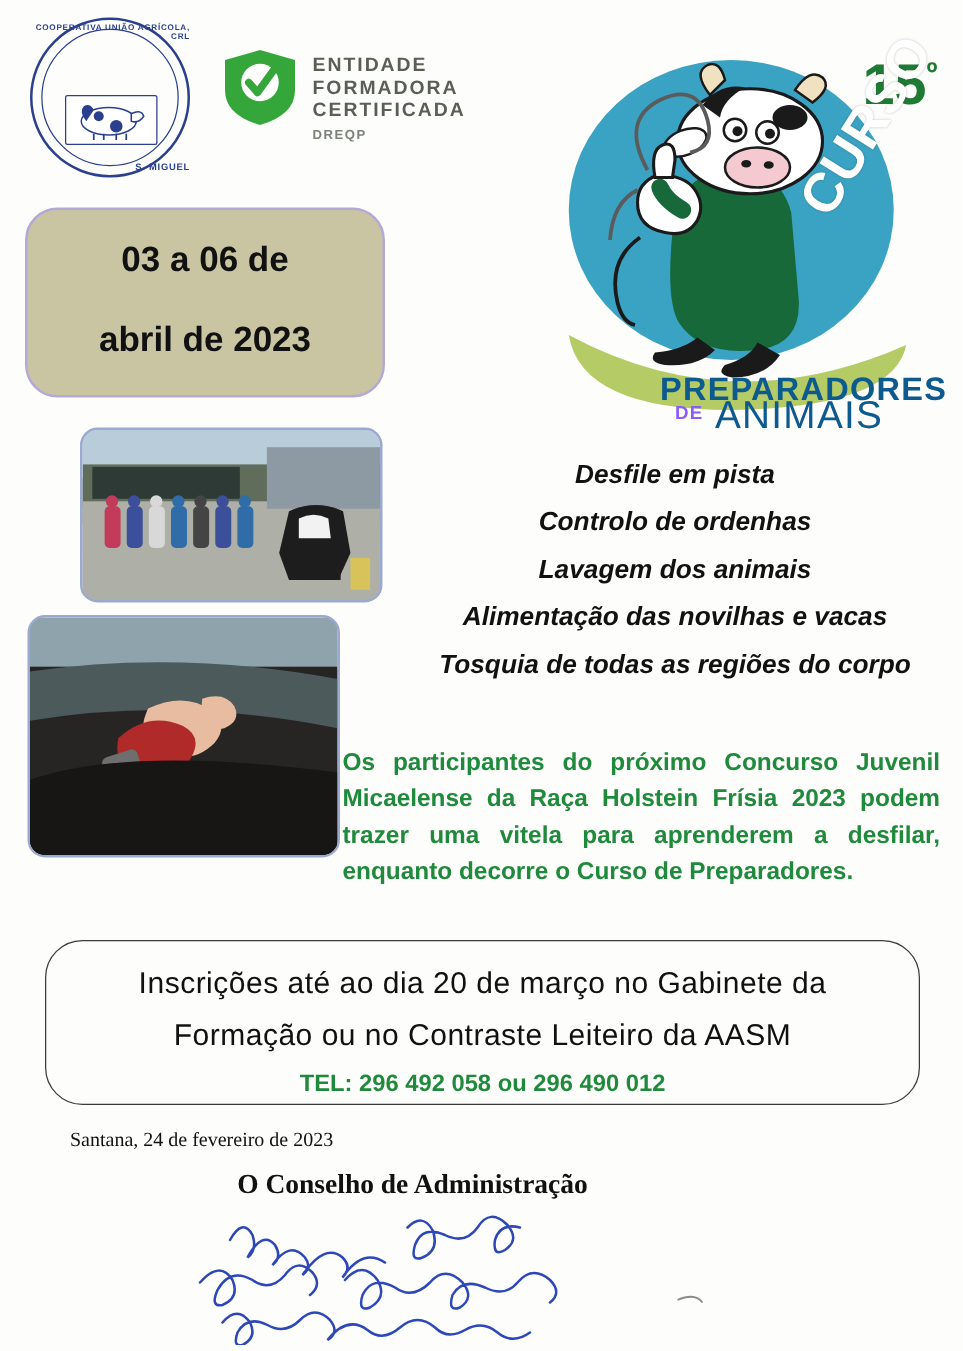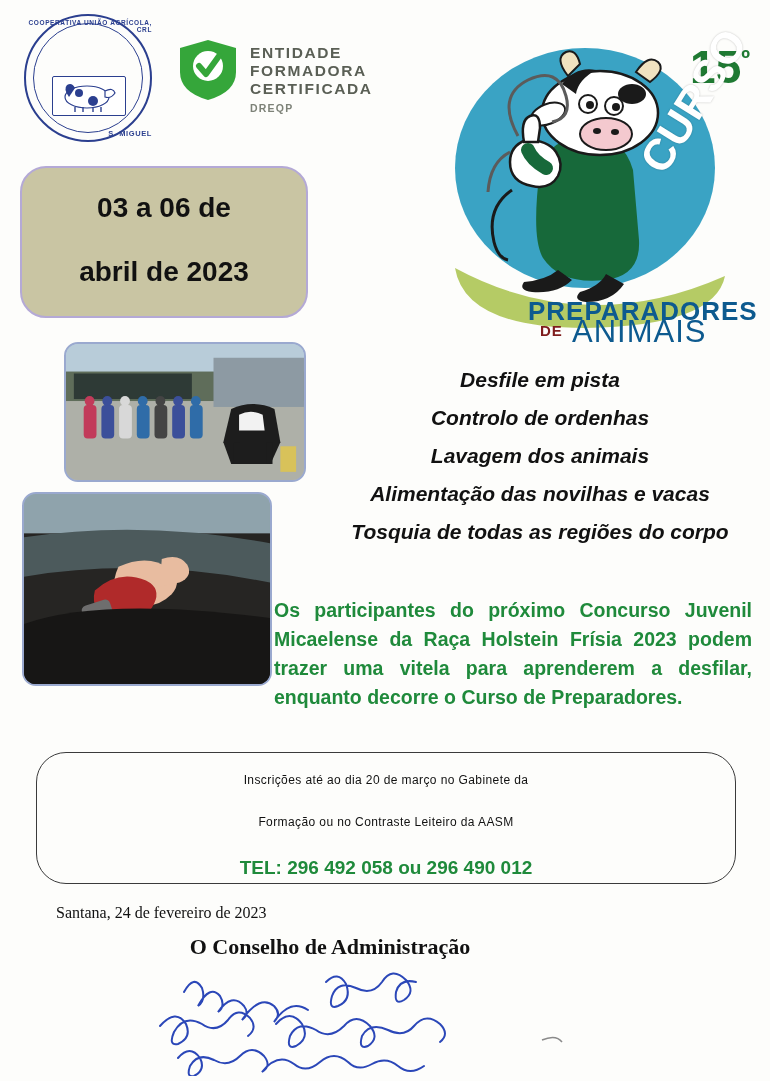--- a/index.html
+++ b/index.html
@@ -155,21 +155,21 @@
     top: 278px;
     color: #0d5a8f;
     font-weight: bold;
     font-size: 26px;
     letter-spacing: 1px;
   }
   .de-word {
     position: absolute;
     left: 140px;
     top: 304px;
-    color: #7f1d1d;
+    color: #8b5cf6;
     font-weight: bold;
     font-size: 15px;
     letter-spacing: 1px;
   }
   .animais-word {
     position: absolute;
     left: 172px;
     top: 296px;
     color: #0d5a8f;
     font-weight: normal;
@@ -262,21 +262,21 @@
     width: 700px;
     height: 132px;
     border: 1.5px solid #3b3b3b;
     border-radius: 30px;
     box-sizing: border-box;
   }
   .insc-box .l {
     position: absolute;
     width: 100%;
     text-align: center;
-    font-size: 12px;
+    font-size: 24px;
     color: #111;
     letter-spacing: 0.4px;
   }
   .insc-box .l1 { top: 20px; }
   .insc-box .l2 { top: 62px; }
   .insc-box .tel {
     position: absolute;
     top: 104px;
     width: 100%;
     text-align: center;

